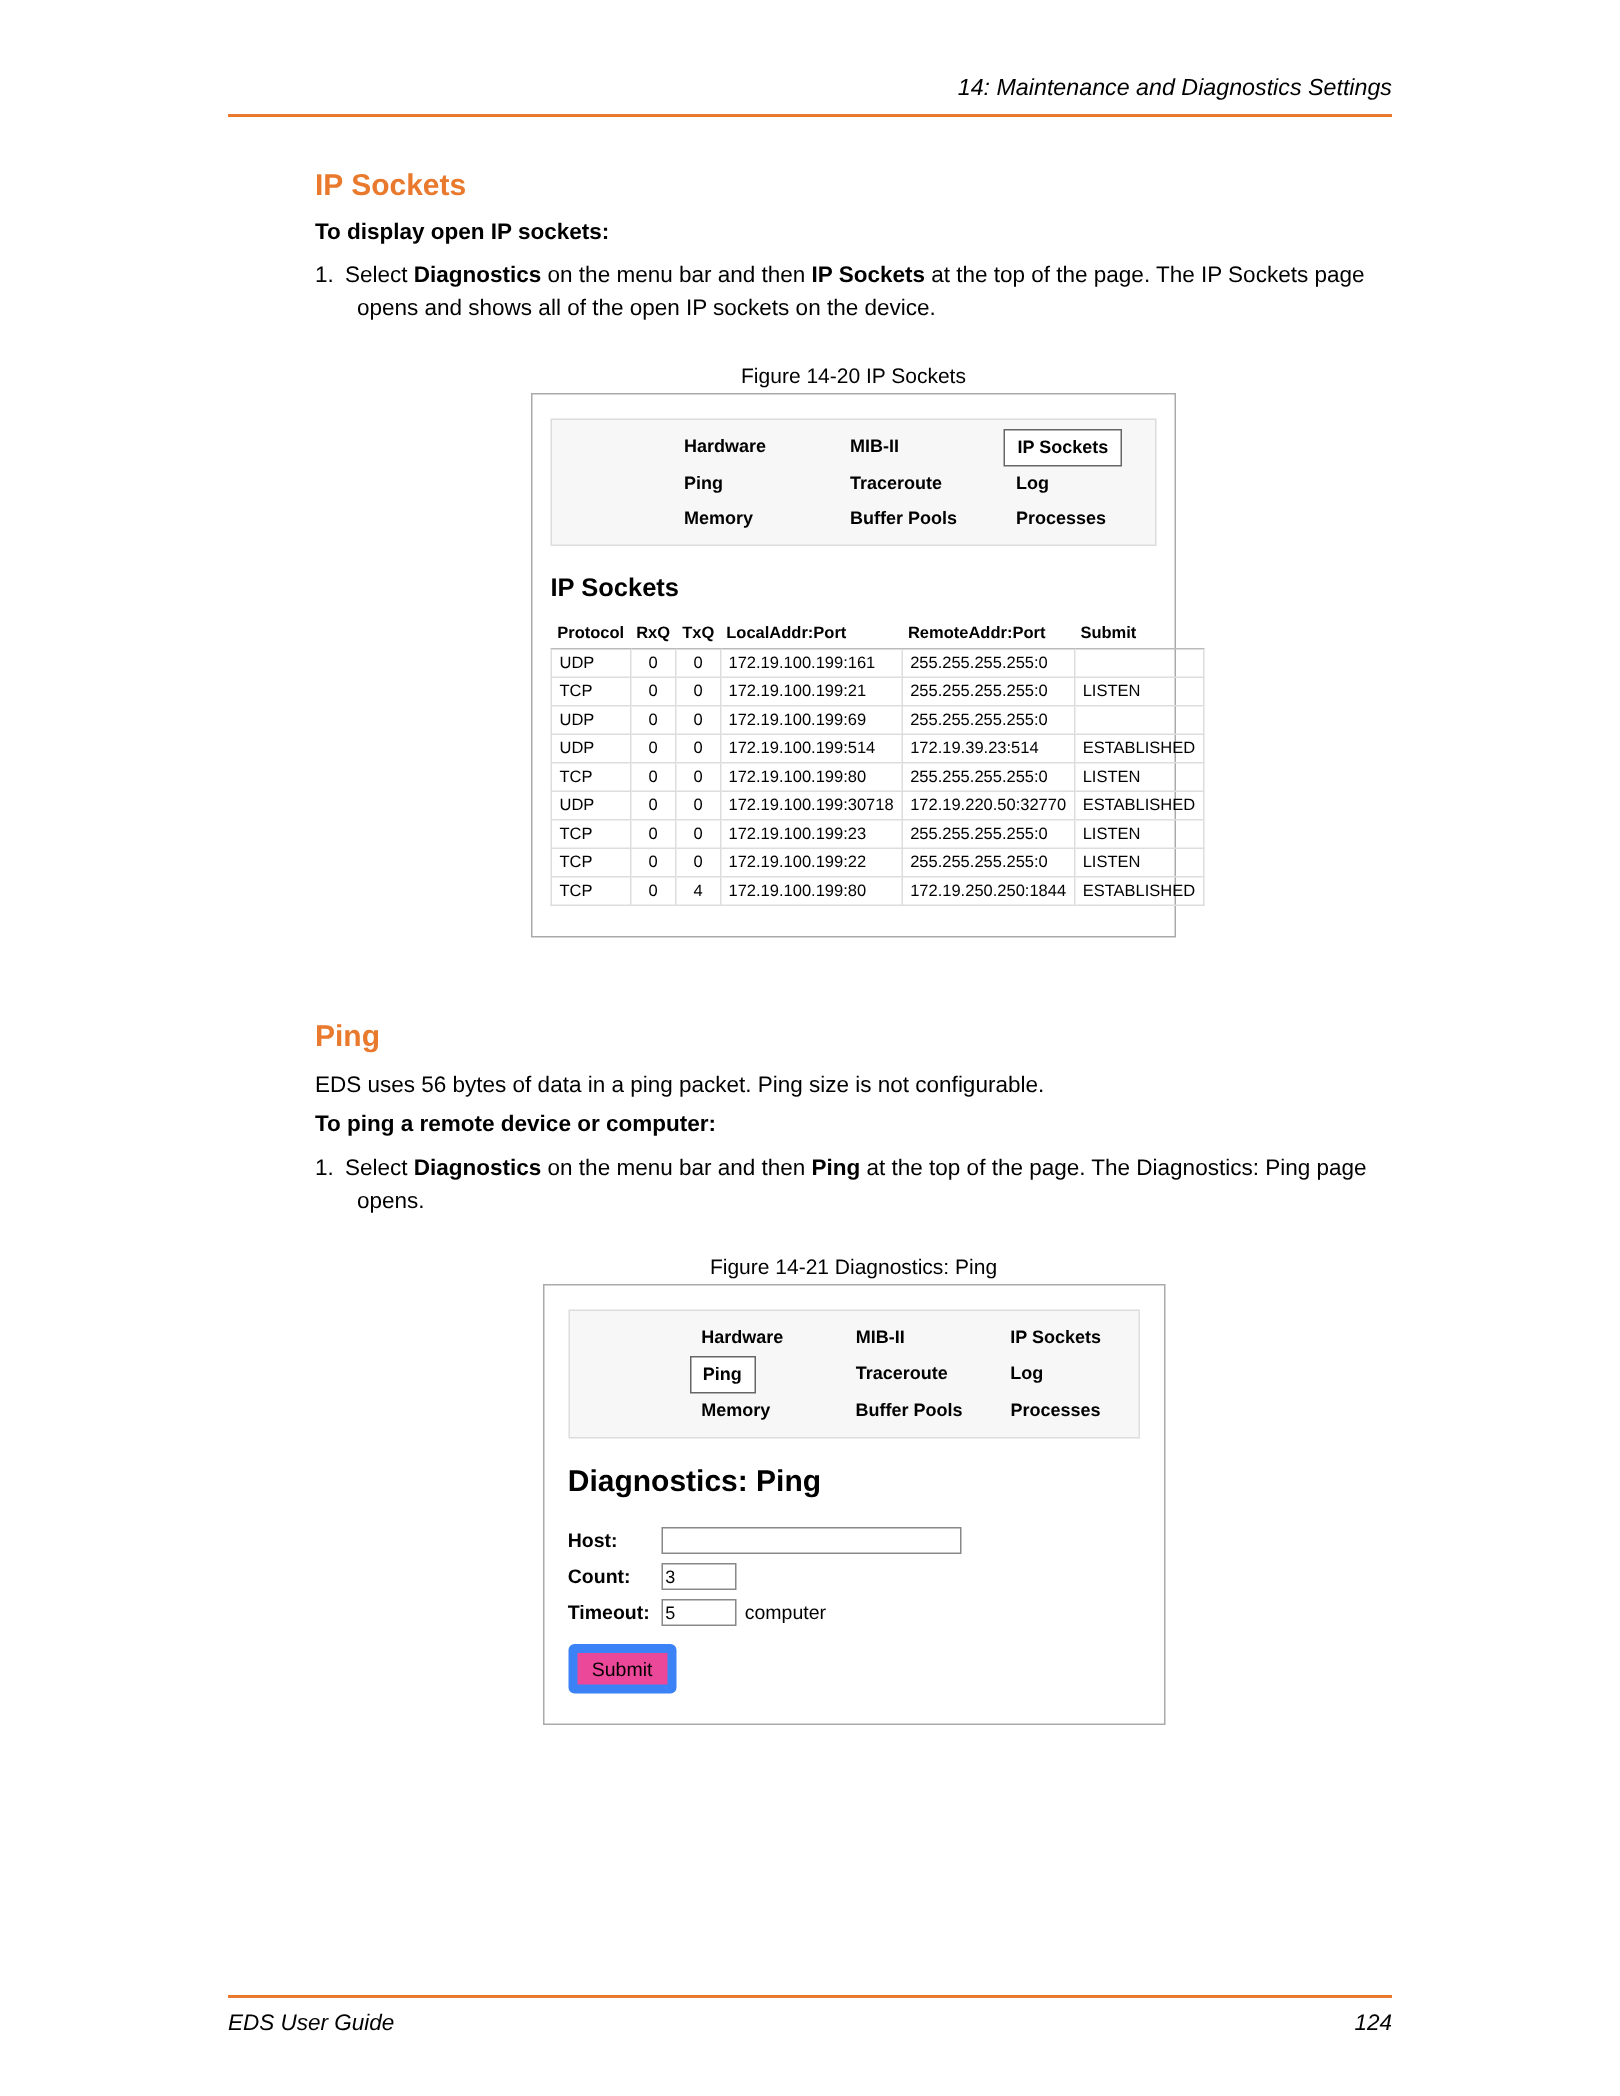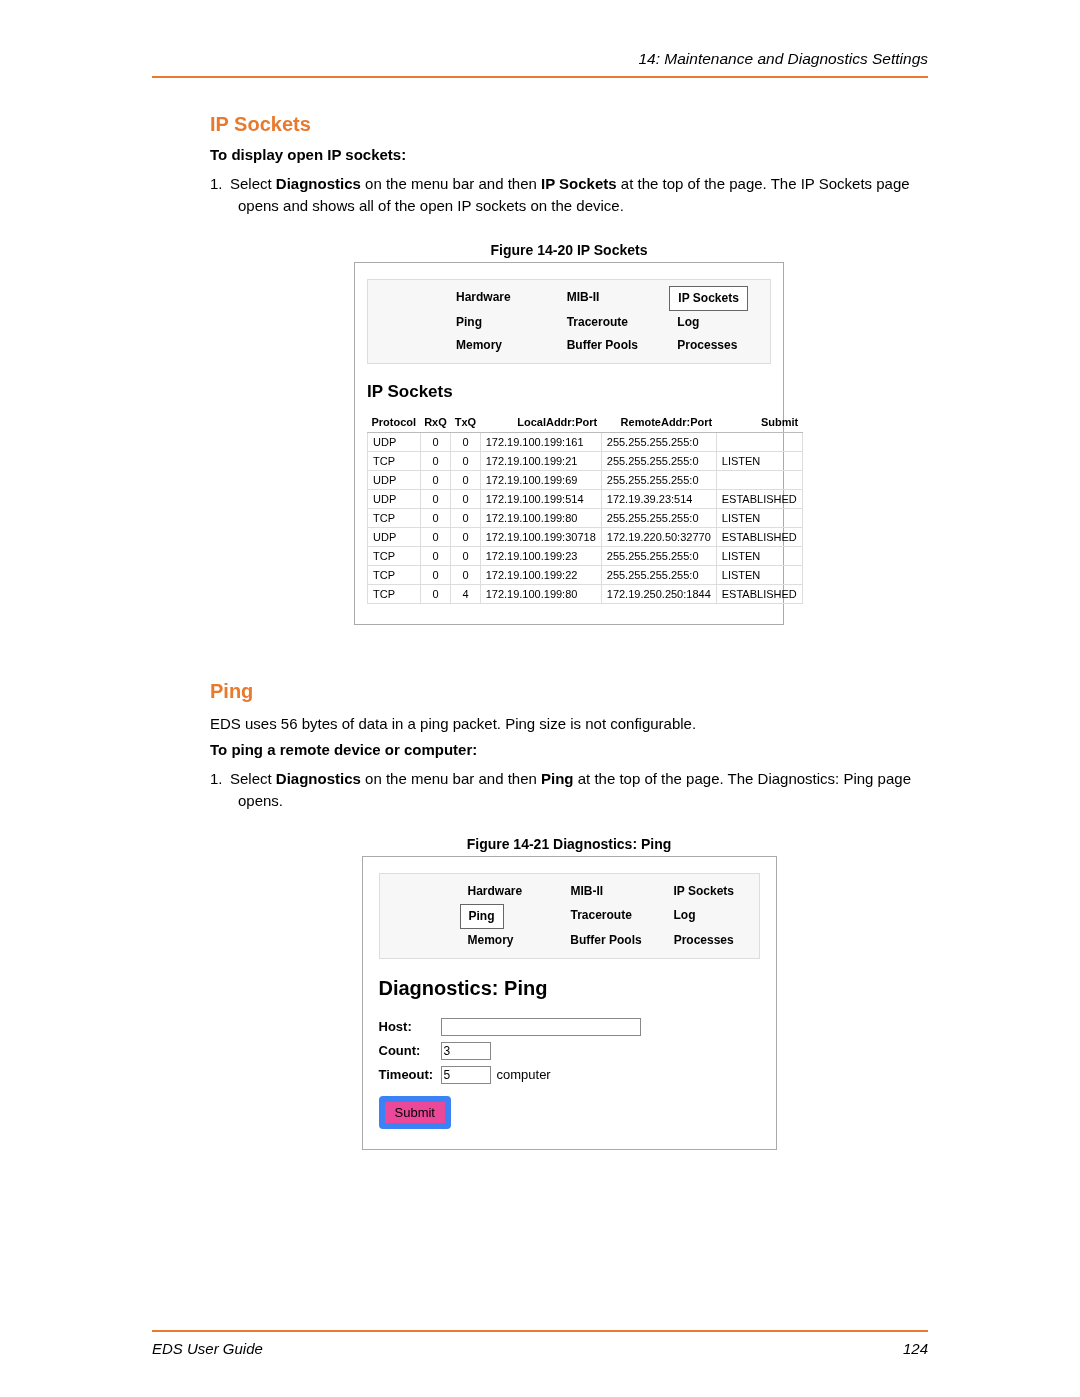--- a/index.html
+++ b/index.html
@@ -56,21 +56,21 @@
     width: 20px;
     text-indent: 0;
   }
   .body-text {
     font-size: 15px;
     margin: 6px 0;
     line-height: 1.45;
   }
   .figure-label {
     text-align: center;
-    font-weight: bold;
+    font-weight: normal;
     font-size: 14px;
     margin: 25px 0 4px 0;
   }
   .figure {
     border: 1px solid #aaa;
     margin: 0 auto;
     background: #fff;
   }
   
   .fig20 {
@@ -108,21 +108,21 @@
     font-weight: bold;
     font-size: 17px;
     margin: 4px 0 10px 0;
   }
   table.sockets {
     border-collapse: collapse;
     font-size: 11px;
     width: 100%;
   }
   table.sockets th {
-    text-align: right;
+    text-align: left;
     font-weight: bold;
     border-bottom: 1px solid #bbb;
     padding: 4px 4px;
     white-space: nowrap;
   }
   table.sockets td {
     border: 1px solid #ddd;
     padding: 3px 5px;
     white-space: nowrap;
   }

